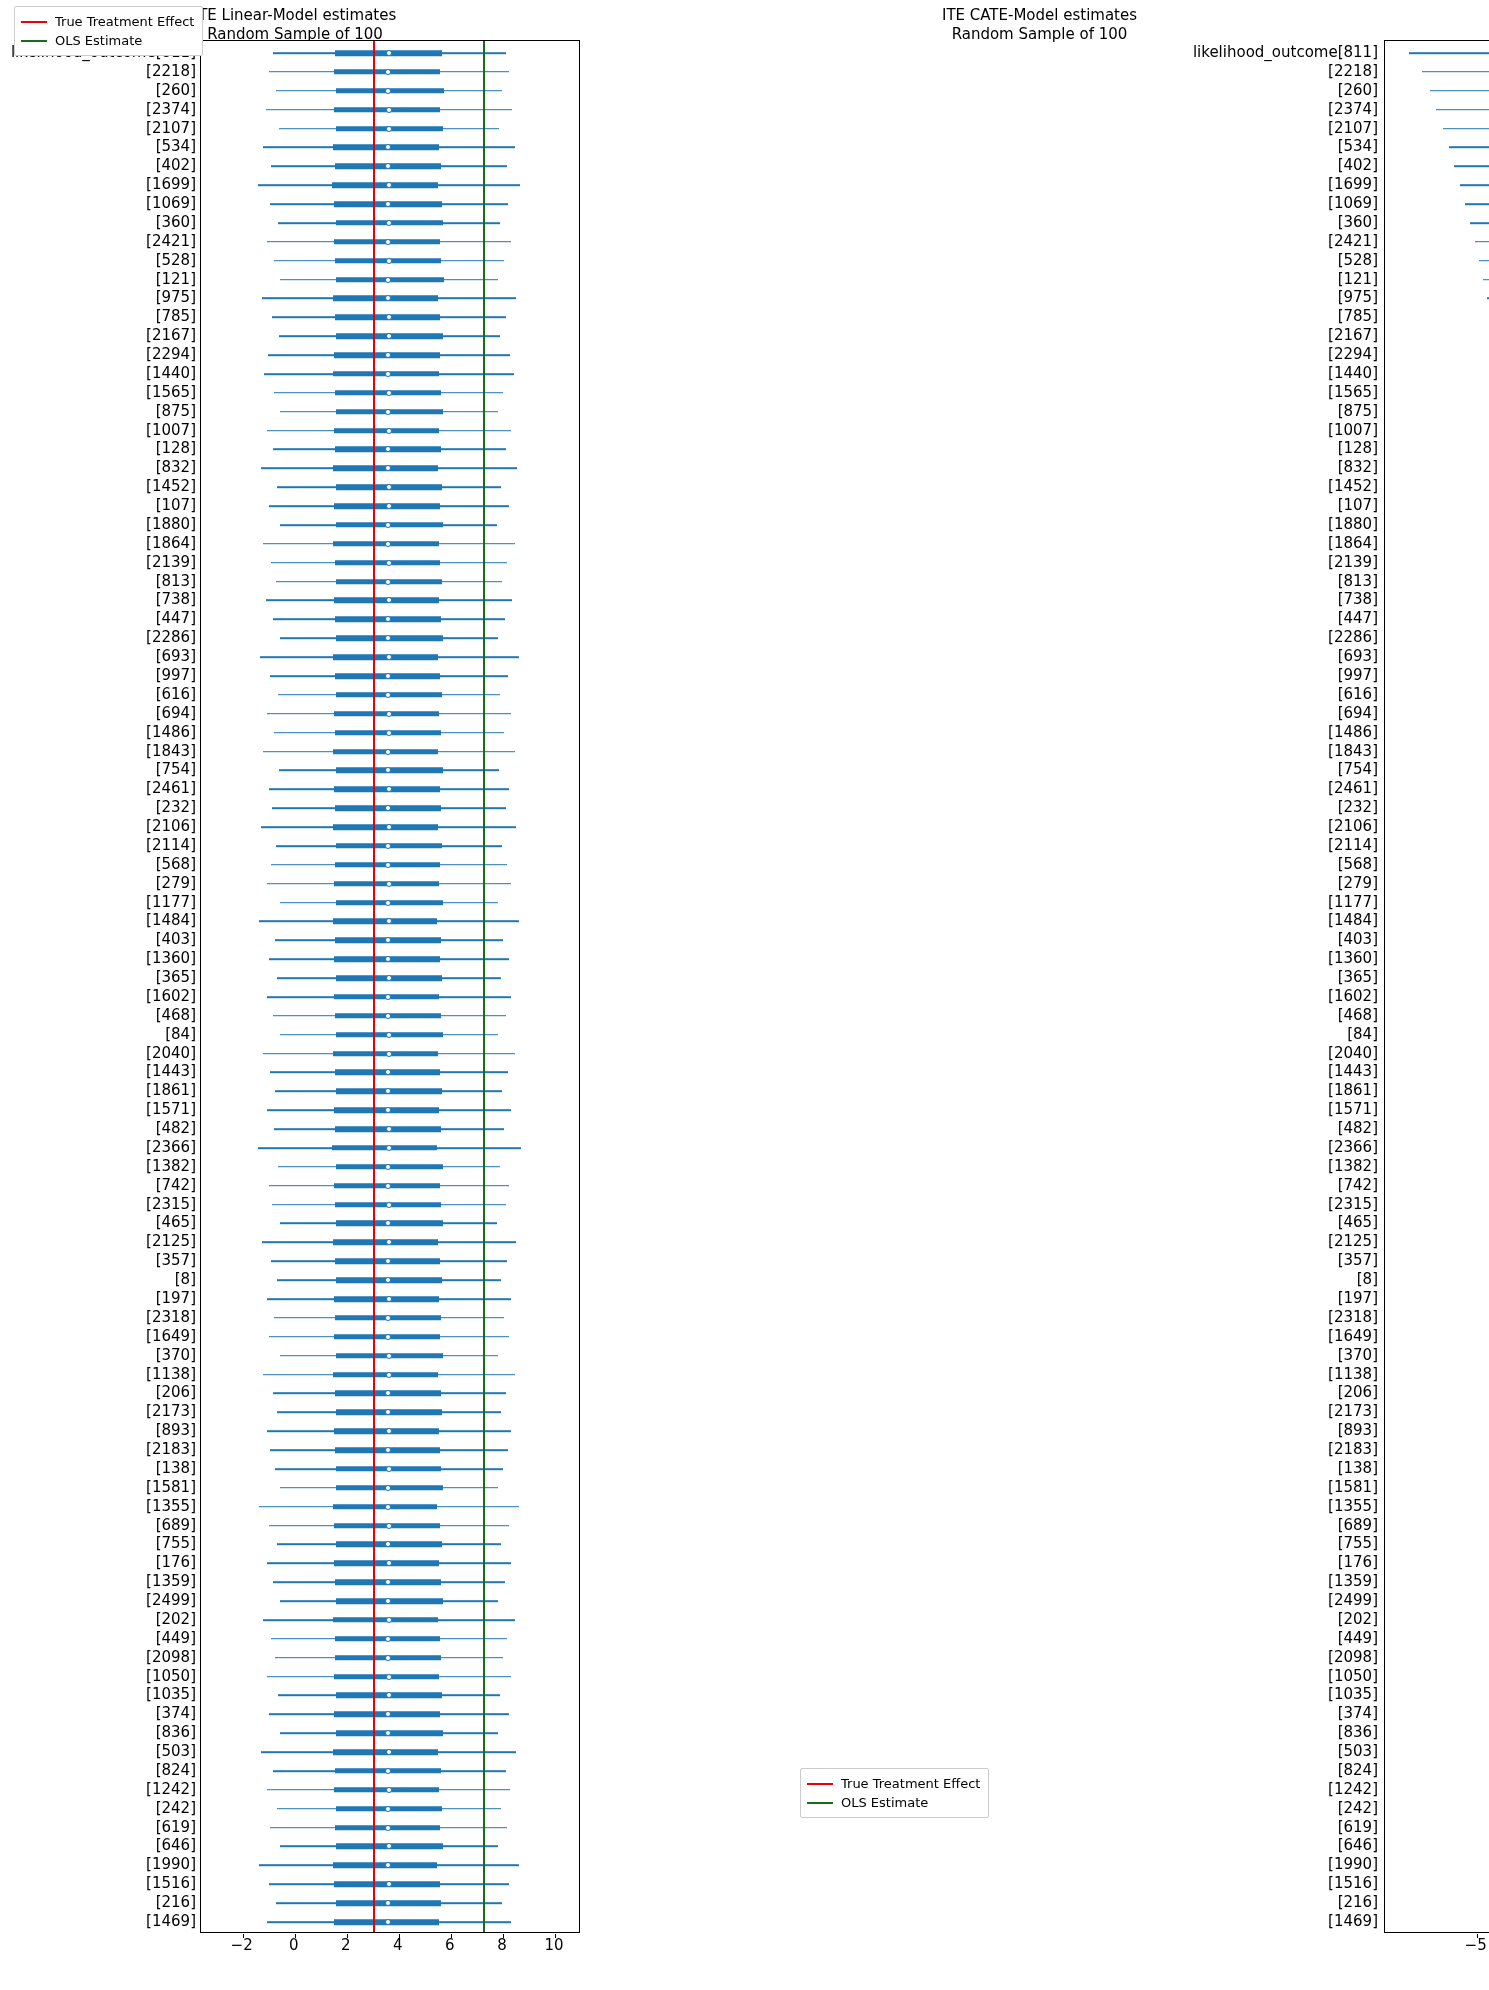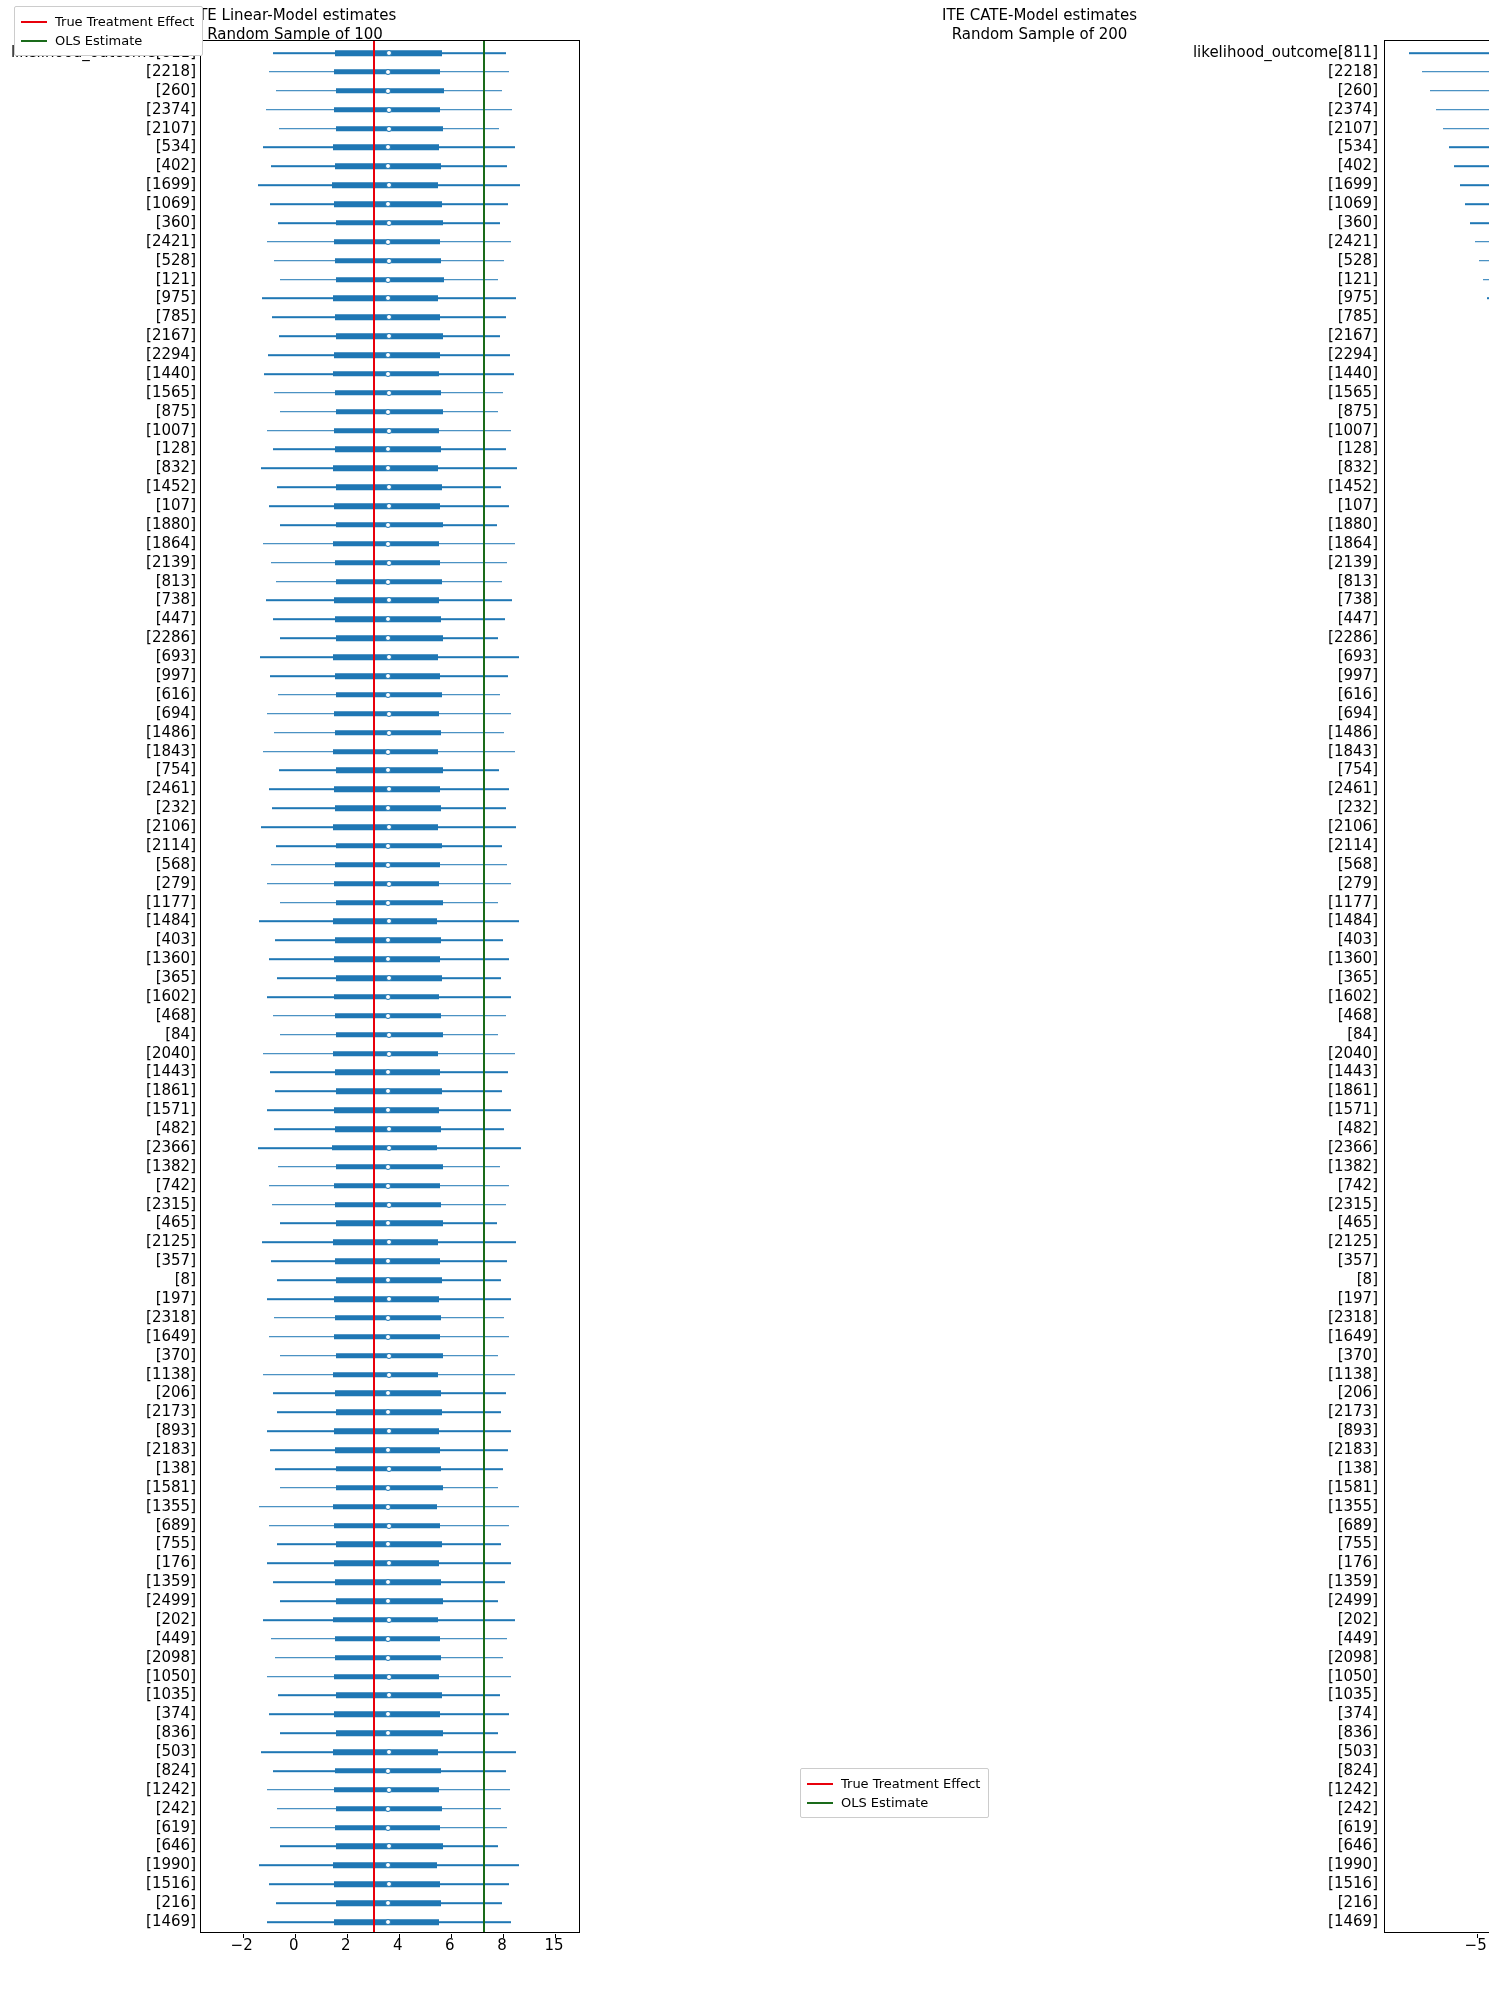--- a/index.html
+++ b/index.html
@@ -794,38 +794,38 @@
         <div class="xtick" style="left: 353.973px;"></div>
       </div>
 
     <div class="xlabels" id="xlabels-left">
         <div class="xlabel" style="left: 41.6438px;">−2</div>
         <div class="xlabel" style="left: 93.6986px;">0</div>
         <div class="xlabel" style="left: 145.753px;">2</div>
         <div class="xlabel" style="left: 197.808px;">4</div>
         <div class="xlabel" style="left: 249.863px;">6</div>
         <div class="xlabel" style="left: 301.918px;">8</div>
-        <div class="xlabel" style="left: 353.973px;">15</div>
+        <div class="xlabel" style="left: 353.973px;">10</div>
       </div>
 
     <div class="legend" id="legend-left">
       <div class="legend-row">
         <span class="legend-swatch sw-true"></span>
         <span>True Treatment Effect</span>
       </div>
       <div class="legend-row">
         <span class="legend-swatch sw-ols"></span>
         <span>OLS Estimate</span>
       </div>
     </div>
   </div>
 
   <div class="panel" id="panel-right">
     <div class="panel-title">ITE CATE-Model estimates
-Random Sample of 200</div>
+Random Sample of 100</div>
 
     <div class="ylabels" id="ylabels-right">
         <div class="ylabel" style="top: 12px;">likelihood_outcome[811]</div>
         <div class="ylabel" style="top: 30.8788px;">[2218]</div>
         <div class="ylabel" style="top: 49.7576px;">[260]</div>
         <div class="ylabel" style="top: 68.6364px;">[2374]</div>
         <div class="ylabel" style="top: 87.5152px;">[2107]</div>
         <div class="ylabel" style="top: 106.394px;">[534]</div>
         <div class="ylabel" style="top: 125.273px;">[402]</div>
         <div class="ylabel" style="top: 144.152px;">[1699]</div>

